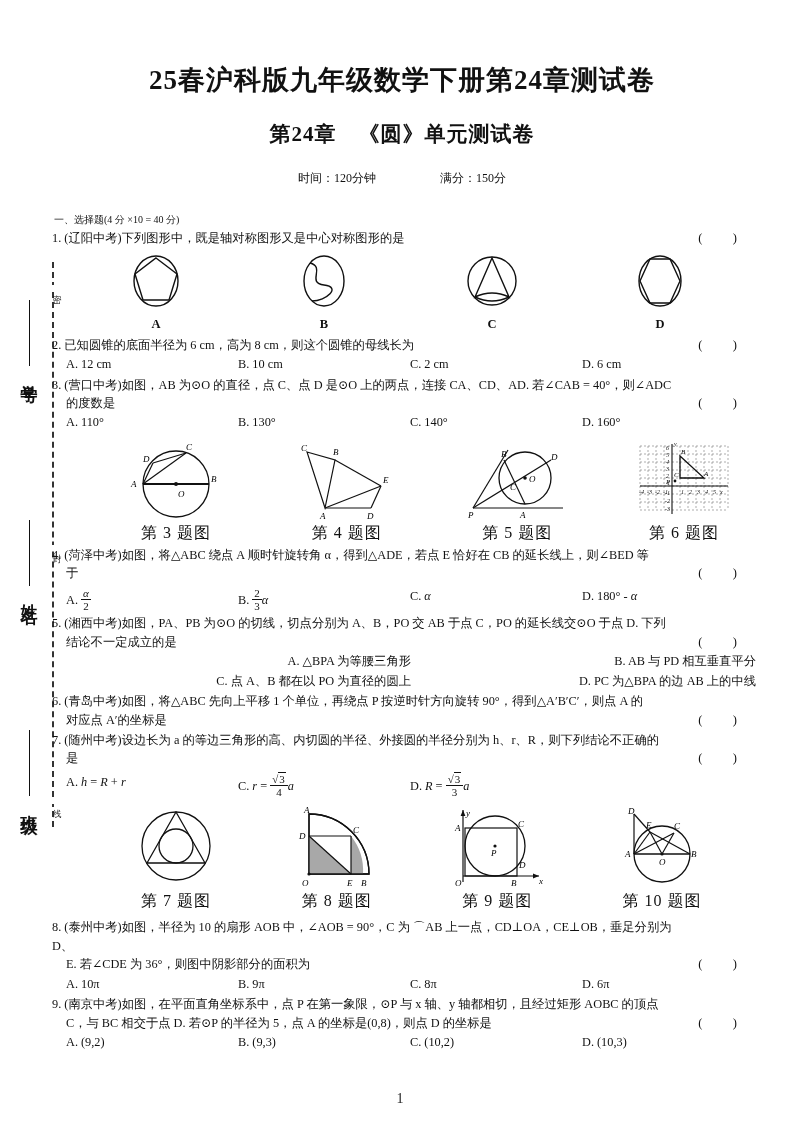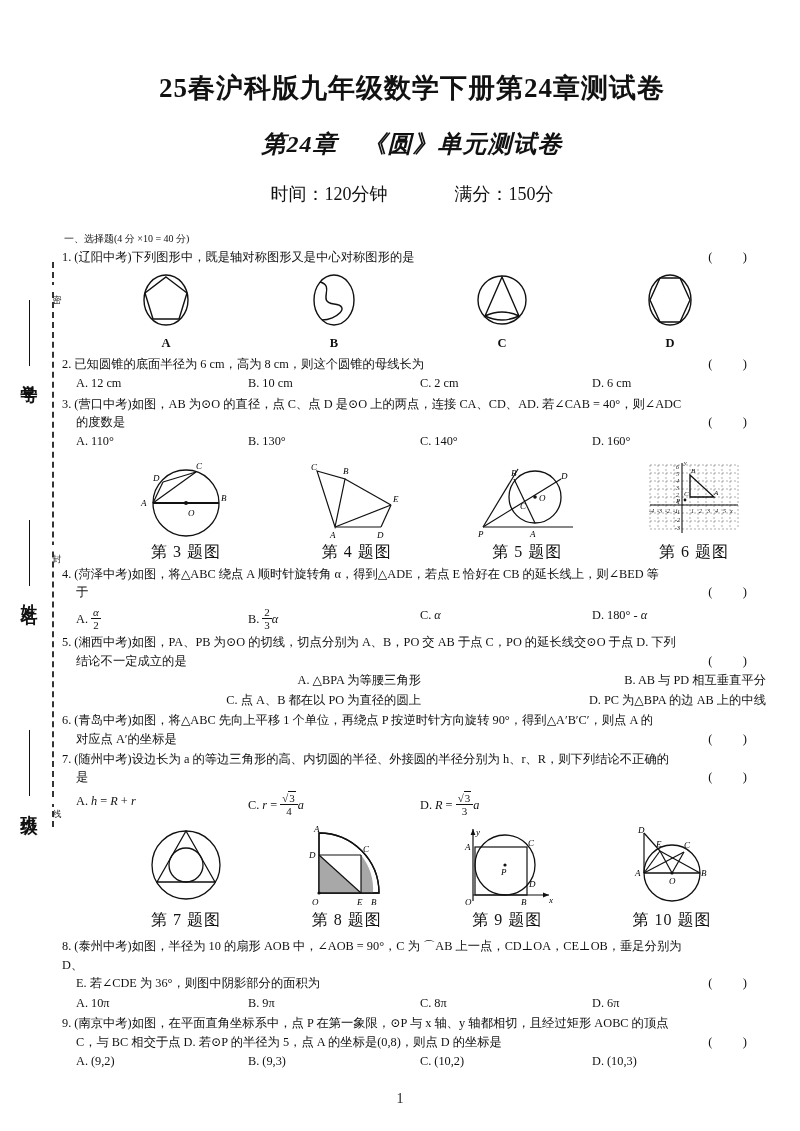--- a/index.html
+++ b/index.html
@@ -41,33 +41,33 @@
     font-family:"Liberation Serif","DejaVu Serif",serif;
   }
   .vfield .vline{
     width:0;border-left:1.4px solid #111;height:66px;margin-bottom:5px;
   }
   .vfield.f1{top:300px;}
   .vfield.f2{top:520px;}
   .vfield.f3{top:730px;}
 
   
-  .content{position:absolute;left:62px;top:0;width:700px;margin-top:8px;}
+  .content{position:absolute;left:52px;top:0;width:700px;}
 
   .title-main{
     text-align:center;font-size:27px;font-weight:bold;
     letter-spacing:1px;margin-top:62px;
     font-family:"Liberation Serif","DejaVu Serif",serif;
   }
   .title-sub{
-    text-align:center;font-size:24px;font-weight:bold;
-    margin-top:22px;letter-spacing:1px;font-style:italic;
+    text-align:center;font-size:21px;font-weight:bold;
+    margin-top:22px;letter-spacing:1px;
   }
   .title-meta{
-    text-align:center;font-size:18px;margin-top:22px;
+    text-align:center;font-size:12px;margin-top:22px;
   }
   .title-meta .gap{display:inline-block;width:58px;}
 
   .sec-head{
     font-size:10px;font-weight:normal;margin-top:26px;margin-left:2px;
   }
 
   .q{position:relative;font-size:12.3px;line-height:1.5;margin-top:2px;}
   .q .qline{position:relative;padding-right:62px;}
   .q .indent{padding-left:14px;}

